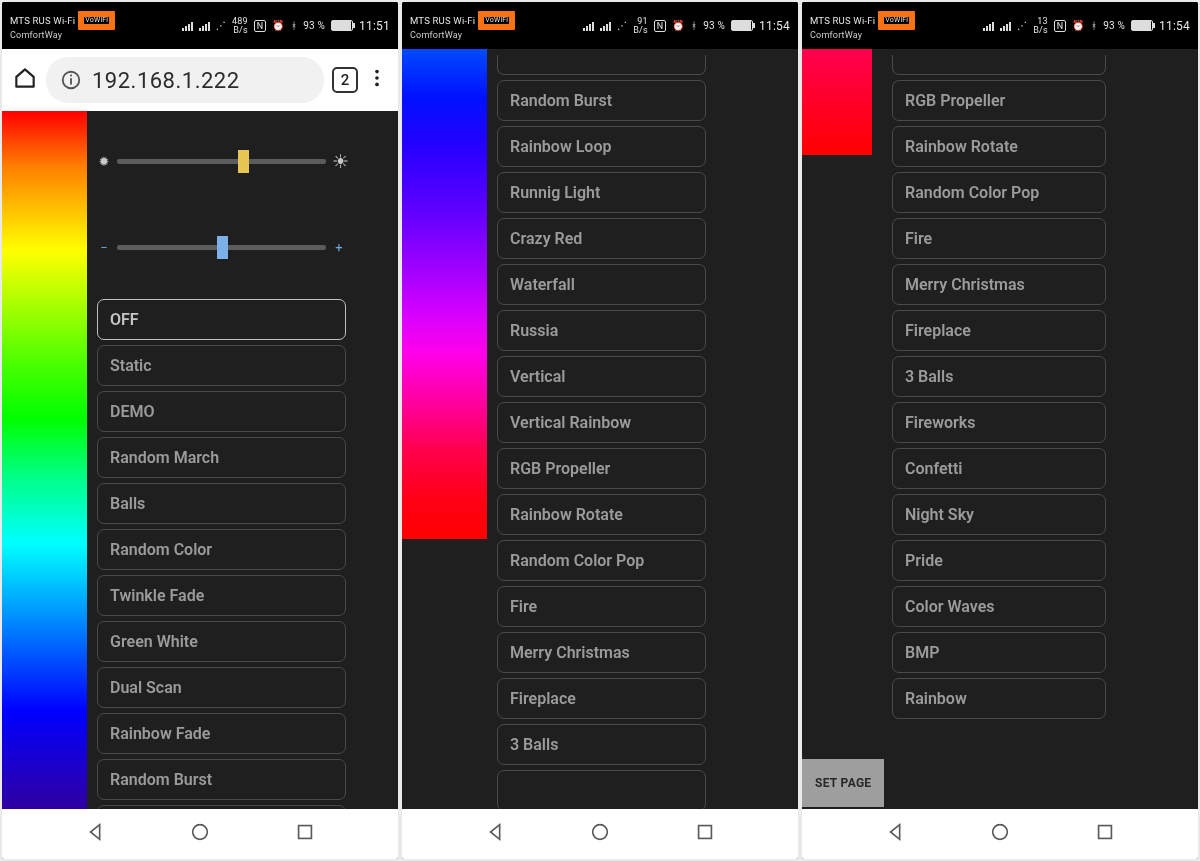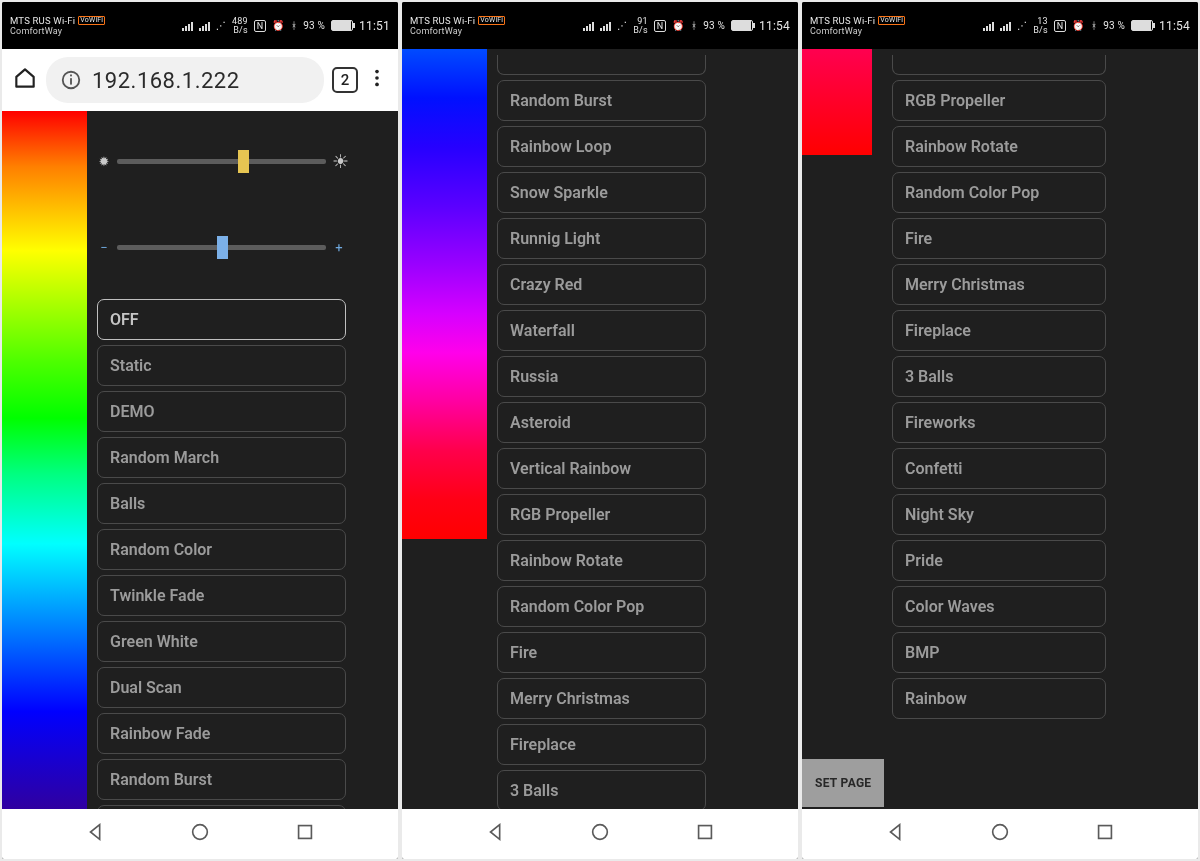--- a/index.html
+++ b/index.html
@@ -16,21 +16,21 @@
   
   .status-bar {
     height:47px; background:#000; color:#e5e5e5; font-size:10px;
     display:flex; align-items:center; padding:0 8px; gap:6px;
     font-weight:400; letter-spacing:0.2px;
   }
   .s-left { display:flex; flex-direction:column; line-height:10px; font-size:9.5px;}
   .s-left .row1 { display:flex; align-items:center; gap:3px;}
   .s-left .row2 { font-size:9px; color:#ccc;}
   .vowifi {
-    display:inline-block; font-size:7px; border:1px solid #f97316;
+    display:inline-block; font-size:7px; border:6px solid #f97316;
     padding:0 1px; border-radius:1px; line-height:7px;
   }
   .s-right { margin-left:auto; display:flex; align-items:center; gap:6px; font-size:10px;}
   .signal-icon { display:inline-flex; align-items:flex-end; gap:1px; height:10px;}
   .signal-icon span{ width:2px; background:#ddd;}
   .signal-icon span:nth-child(1){height:3px}
   .signal-icon span:nth-child(2){height:5px}
   .signal-icon span:nth-child(3){height:7px}
   .signal-icon span:nth-child(4){height:9px}
   .speed { display:flex; flex-direction:column; align-items:flex-end; line-height:9px; font-size:9px;}
@@ -303,36 +303,33 @@
       <div class="right-col narrow" style="padding-top:6px">
         <div class="opt-list">
           <div class="opt" style="height:20px;border-top:none;border-radius:0 0 7px 7px;"></div>
           <div class="opt">
               <span>Random Burst</span>
             </div>
           <div class="opt">
               <span>Rainbow Loop</span>
             </div>
           <div class="opt">
-              <span>Snow Sparkle</span>
-            </div>
-          <div class="opt">
               <span>Runnig Light</span>
             </div>
           <div class="opt">
               <span>Crazy Red</span>
             </div>
           <div class="opt">
               <span>Waterfall</span>
             </div>
           <div class="opt">
               <span>Russia</span>
             </div>
           <div class="opt">
-              <span>Asteroid</span>
+              <span>Vertical</span>
             </div>
           <div class="opt">
               <span>Vertical Rainbow</span>
             </div>
           <div class="opt">
               <span>RGB Propeller</span>
             </div>
           <div class="opt">
               <span>Rainbow Rotate</span>
             </div>

